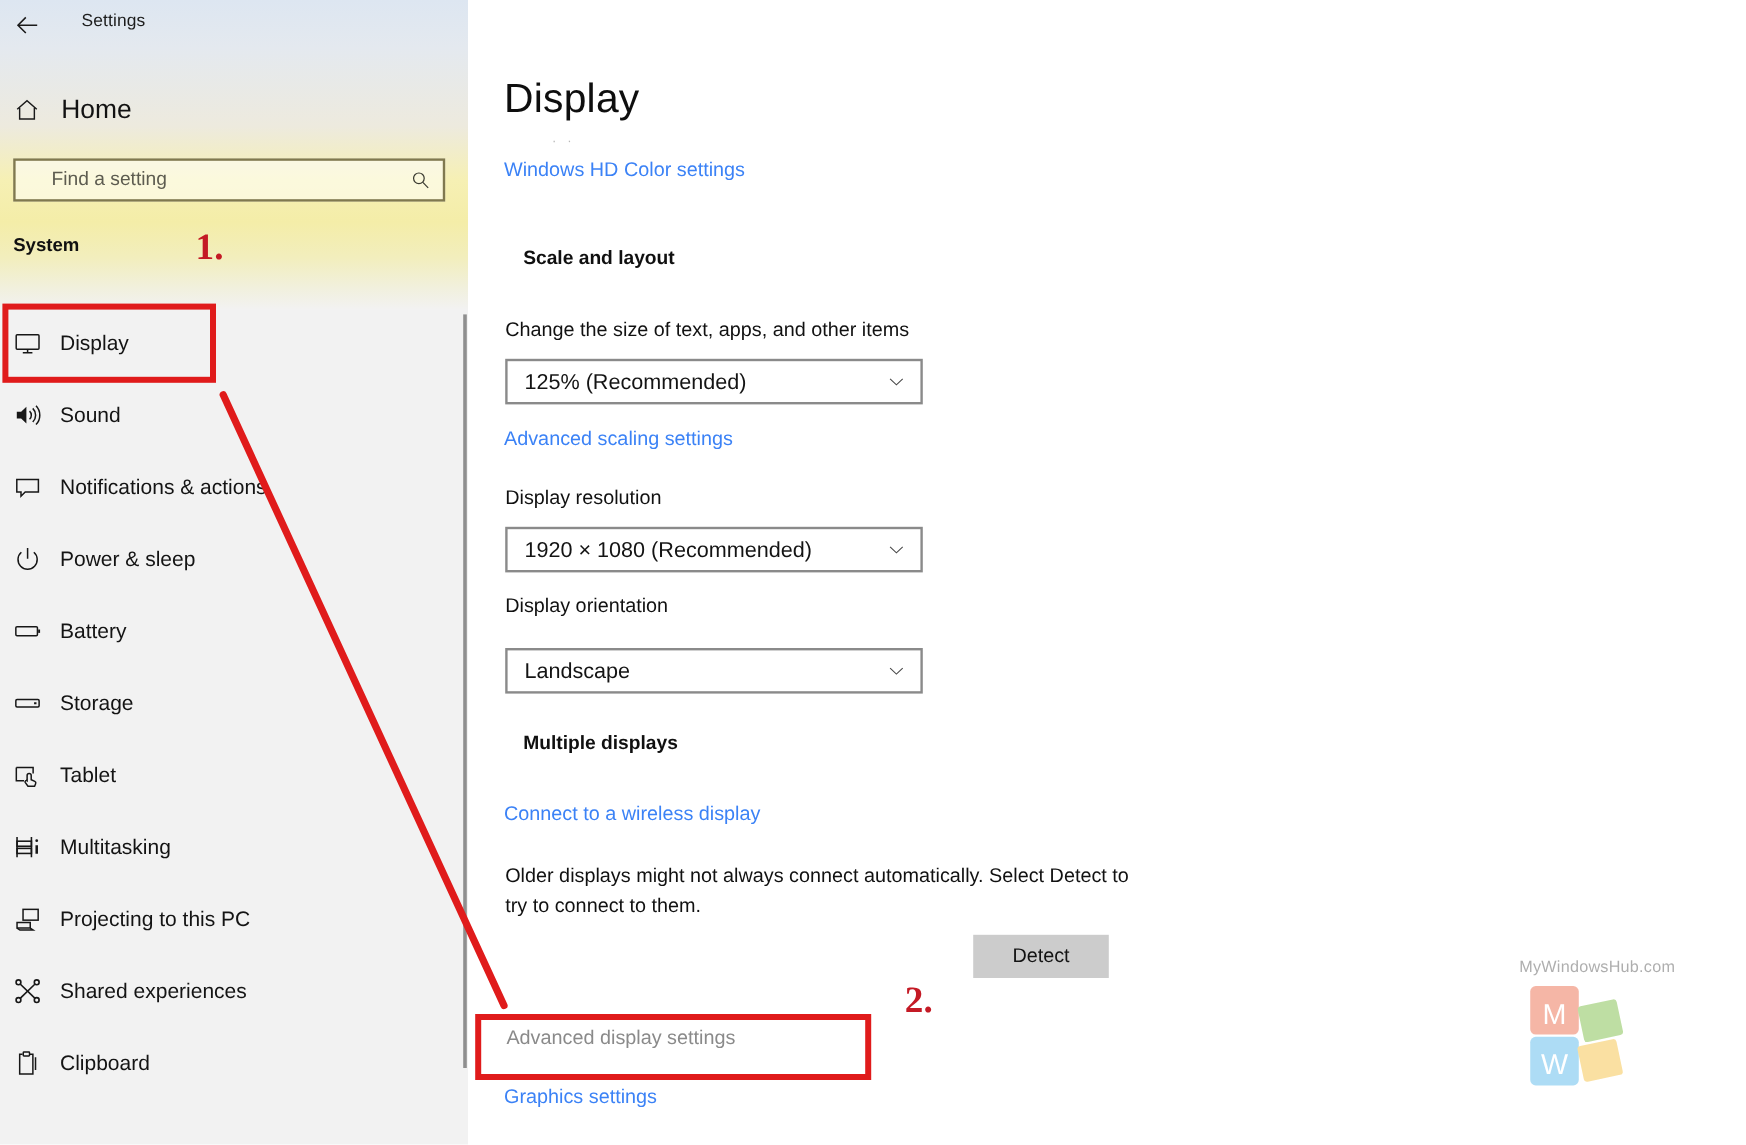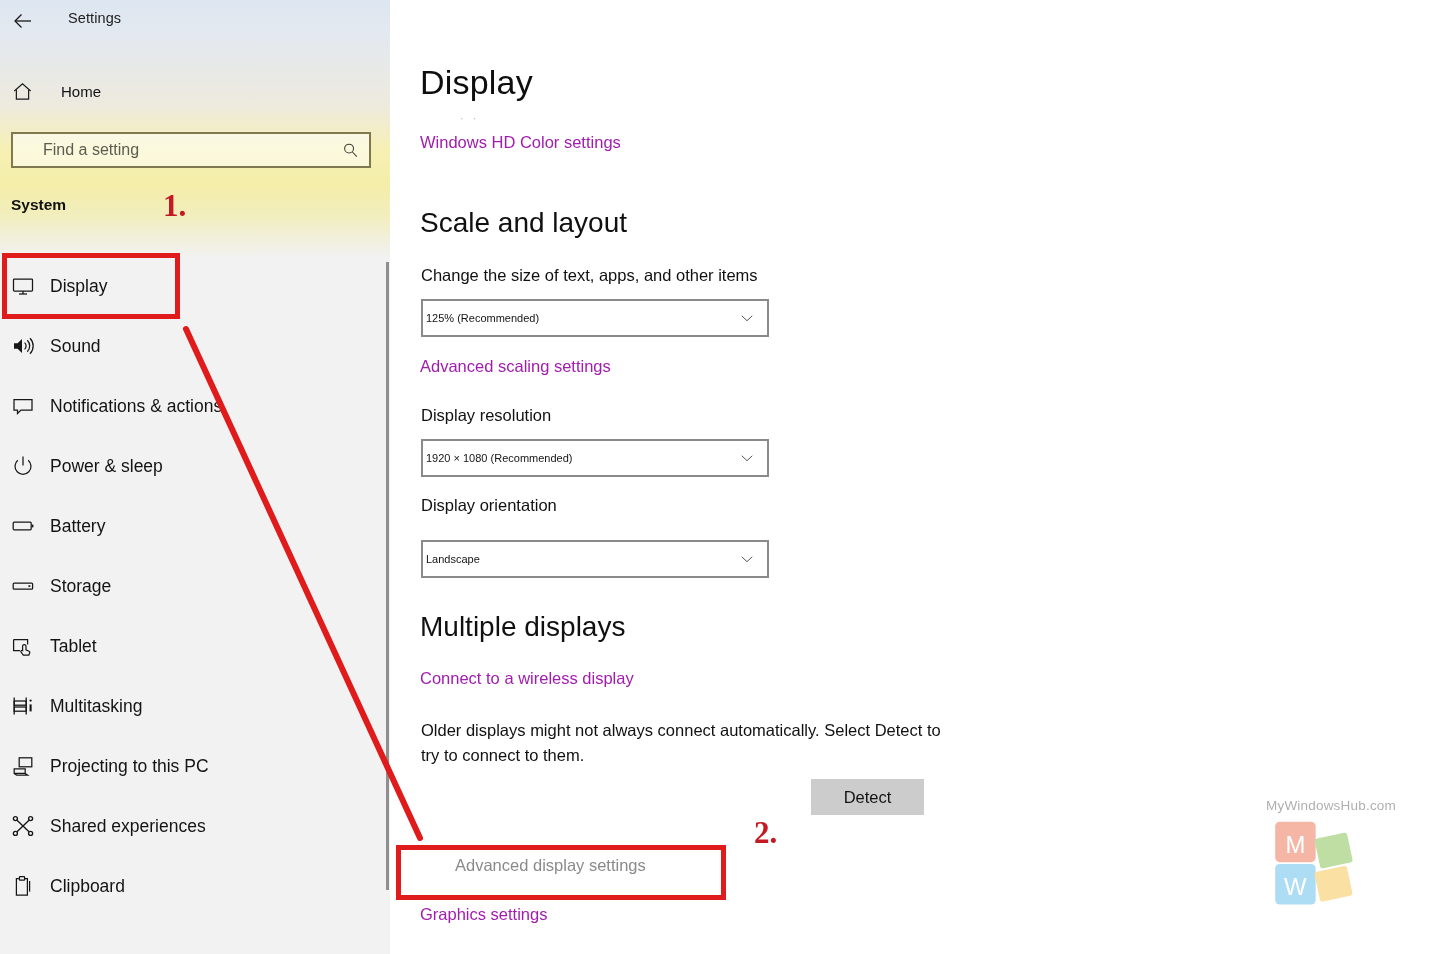--- a/index.html
+++ b/index.html
@@ -69,23 +69,23 @@
     position: absolute;
     left: 0; top: 72px;
     width: 360px; height: 38px;
     display: flex; align-items: center;
   }
   .home-icon {
     width: 44px; display: flex; align-items: center; justify-content: center;
     color: #1a1a1a;
   }
   .home-label {
-    font-size: 15px;
+    font-size: 22px;
     color: #121212;
-    margin-left: 17px;
+    margin-left: 7px;
   }
 
   .search-box {
     position: absolute;
     left: 11px; top: 132px;
     width: 360px; height: 36px;
     box-sizing: border-box;
     border: 2px solid #80794f;
     background: rgba(255,255,250,.58);
     display: flex; align-items: center;
@@ -163,40 +163,40 @@
   .ghost-artifact {
     position: absolute;
     left: 70px; top: 112px;
     width: 28px; height: 6px;
     color: #b8b8b8;
     font-size: 11px;
     letter-spacing: 3px;
   }
 
   .link {
-    color: #a21caf;
+    color: #3b82f6;
     font-size: 16.5px;
     cursor: pointer;
     white-space: nowrap;
   }
   .link-dim {
     color: #8a8a8a;
     font-size: 16.5px;
     cursor: pointer;
     white-space: nowrap;
-    margin-left: 33px;
   }
 
   .hd-link { position: absolute; left: 30px; top: 133px; }
 
   .section-head {
     position: absolute;
-    font-size: 28px;
-    font-weight: 400;
+    font-size: 16px;
+    font-weight: 700;
     color: #101010;
+    margin-left: 16px;
   }
   .sh-scale { left: 30px; top: 207px; }
   .sh-multi { left: 30px; top: 611px; }
 
   .field-label {
     position: absolute;
     font-size: 16.5px;
     color: #111111;
   }
   .fl-size { left: 31px; top: 266px; }
@@ -208,23 +208,23 @@
     left: 31px;
     width: 348px; height: 38px;
     box-sizing: border-box;
     border: 2px solid #8a8a8a;
     background: #ffffff;
     display: flex; align-items: center;
     cursor: pointer;
   }
   .combo-value {
     flex: 1;
-    font-size: 11px;
+    font-size: 18px;
     color: #141414;
-    padding-left: 3px;
+    padding-left: 14px;
     white-space: nowrap;
   }
   .combo-chevron {
     width: 40px;
     display: flex; align-items: center; justify-content: center;
     color: #4a4a4a;
   }
   .cb-scale { top: 299px; }
   .cb-res   { top: 439px; }
   .cb-ori   { top: 529px; margin-top: 11px; }

